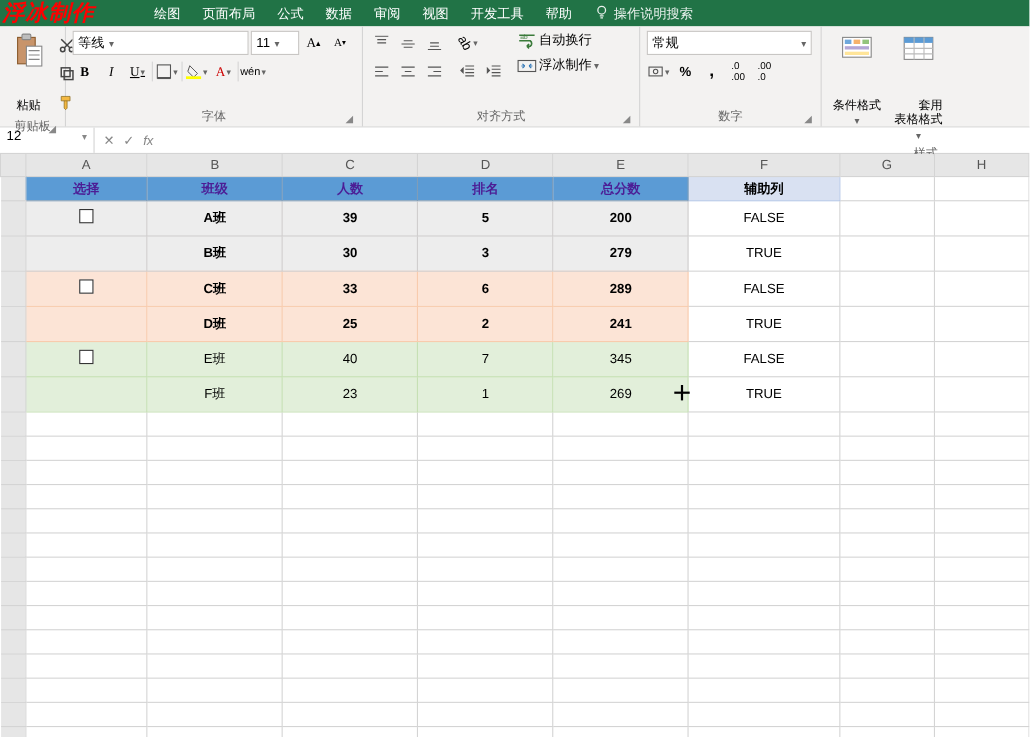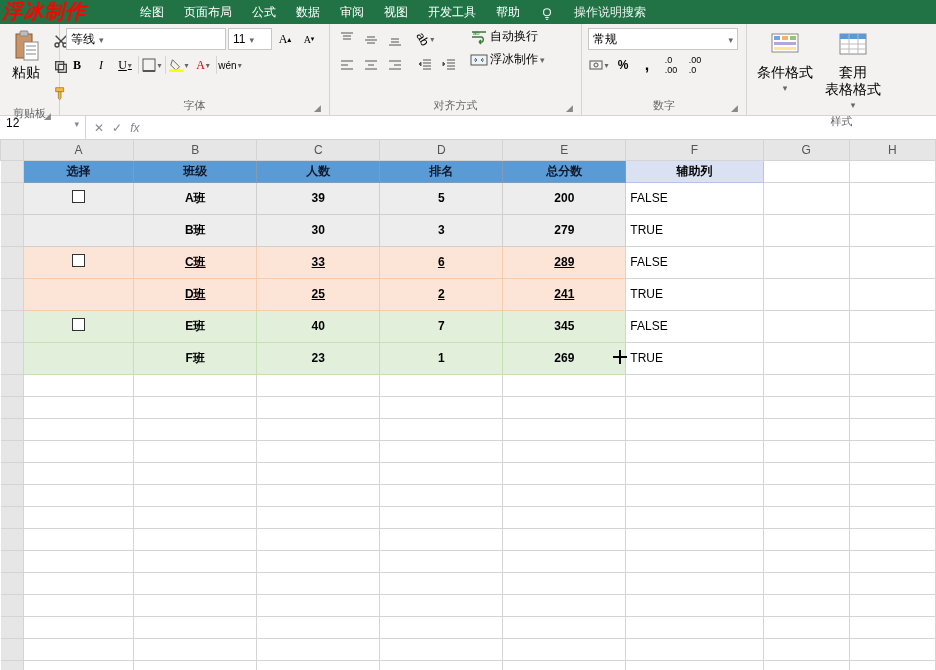--- a/index.html
+++ b/index.html
@@ -2,31 +2,31 @@
 <html><head>
 <meta charset="utf-8">
 <style>
   * { box-sizing: border-box; margin: 0; padding: 0; }
   body { font-family: "Microsoft YaHei", Arial, sans-serif; font-size: 12px; background: #fff; width: 936px; height: 670px; overflow: hidden; position: relative; }
   
   .watermark { position: absolute; top: -2px; left: 2px; color: #ff0000; font-size: 20px; font-style: italic; font-weight: bold; z-index: 100; letter-spacing: 1px; }
   
   .menubar { background: #217346; color: #fff; display: flex; align-items: center; height: 24px; padding-left: 130px; }
   .menubar .tab { padding: 0 10px; height: 24px; display: flex; align-items: center; cursor: pointer; font-size: 12px; }
-  .menubar .lightbulb { margin-left: 10px; display: flex; align-items: flex-end; gap: 20px; opacity: .9; }
+  .menubar .lightbulb { margin-left: 10px; display: flex; align-items: flex-start; gap: 4px; opacity: .9; }
   
   .ribbon { background: #f3f2f1; border-bottom: 1px solid #d4d4d4; display: flex; height: 92px; }
   .group { border-right: 1px solid #d4d4d4; padding: 4px 6px 0 6px; display: flex; flex-direction: column; justify-content: space-between; }
   .group .grp-body { display: flex; align-items: flex-start; gap: 4px; flex: 1; }
   .group .grp-label { text-align: center; color: #666; font-size: 11px; padding: 2px 0; position: relative; }
   .group .grp-label .launcher { position: absolute; right: 2px; bottom: 2px; font-size: 9px; color: #888; }
   
   .bigbtn { display: flex; flex-direction: column; align-items: center; justify-content: flex-start; padding: 2px 4px; cursor: pointer; gap: 2px; }
   .bigbtn .ico { width: 32px; height: 32px; display: flex; align-items: center; justify-content: center; }
-  .bigbtn .lbl { font-size: 14px; text-align: center; line-height: 1.2; }
+  .bigbtn .lbl { font-size: 11px; text-align: right; line-height: 1.2; margin-top: 26px; }
   
   .vstack { display: flex; flex-direction: column; gap: 2px; }
   .hstack { display: flex; align-items: center; gap: 2px; }
   
   .dd { background: #fff; border: 1px solid #c8c6c4; height: 22px; display: flex; align-items: center; padding: 0 4px; font-size: 12px; gap: 4px; cursor: pointer; }
   .dd .caret::after { content: "▾"; font-size: 9px; color: #666; }
   
   .sq { width: 22px; height: 22px; display: flex; align-items: center; justify-content: center; cursor: pointer; border: 1px solid transparent; }
   .sq .caret { font-size: 8px; color: #666; margin-left: 1px; }
   
@@ -38,27 +38,27 @@
   .fx-input { flex: 1; padding: 0 6px; }
   
   .sheet-wrap { position: relative; overflow: hidden; height: calc(670px - 24px - 92px - 24px); }
   table.sheet { border-collapse: collapse; table-layout: fixed; width: 936px; }
   .colhdr th { background: #e6e6e6; border: 1px solid #d4d4d4; border-top: none; height: 20px; font-weight: normal; color: #555; font-size: 12px; text-align: center; }
   .colhdr th:first-child { background: #e6e6e6; width: 22px; }
   .rowhdr { background: #e6e6e6; border: 1px solid #d4d4d4; border-left: none; text-align: center; color: #555; font-size: 12px; width: 22px; }
   td.cell { border: 1px solid #d4d4d4; height: 22px; padding: 0 4px; font-size: 12px; background: #fff; vertical-align: middle; text-align: center; }
   
   
-  .hdr-blue { background: #5b9bd5 !important; color: #0f172a; font-weight: bold; border: 1px solid #7f9db9 !important; }
+  .hdr-blue { background: #5b9bd5 !important; color: #4c1d95; font-weight: bold; border: 1px solid #7f9db9 !important; }
   .hdr-light { background: #d9e1f2 !important; font-weight: bold; border: 1px solid #b4c6e7 !important; }
   .pair-gray { background: #ededed !important; border: 1px solid #d0cece !important; font-weight: bold; }
-  .pair-orange { background: #fce4d6 !important; border: 1px solid #f8cbad !important; font-weight: bold; text-decoration: underline; }
-  .pair-green { background: #e2efda !important; border: 1px solid #c6e0b4 !important; font-weight: bold; }
+  .pair-orange { background: #fce4d6 !important; border: 1px solid #f8cbad !important; font-weight: bold; }
+  .pair-green { background: #e2efda !important; border: 1px solid #c6e0b4 !important; font-weight: normal; }
   td.tall { height: 32px; }
-  td.f-col { text-align: left; }
+  td.f-col { text-align: center; }
   
   .checkbox { width: 13px; height: 13px; border: 1px solid #333; display: inline-block; background: #fff; }
   
   .cursor-cross { position: absolute; width: 14px; height: 14px; pointer-events: none; }
   .cursor-cross::before, .cursor-cross::after { content: ""; position: absolute; background: #000; }
   .cursor-cross::before { left: 6px; top: 0; width: 2px; height: 14px; }
   .cursor-cross::after { top: 6px; left: 0; height: 2px; width: 14px; }
   .cursor-cross .wh::before, .cursor-cross .wh::after { content: ""; position: absolute; background: #fff; }
   .cursor-cross .wh::before { left: 7px; top: 2px; width: 0px; height: 10px; box-shadow: -1px 0 0 #fff, 1px 0 0 #fff; }
   

